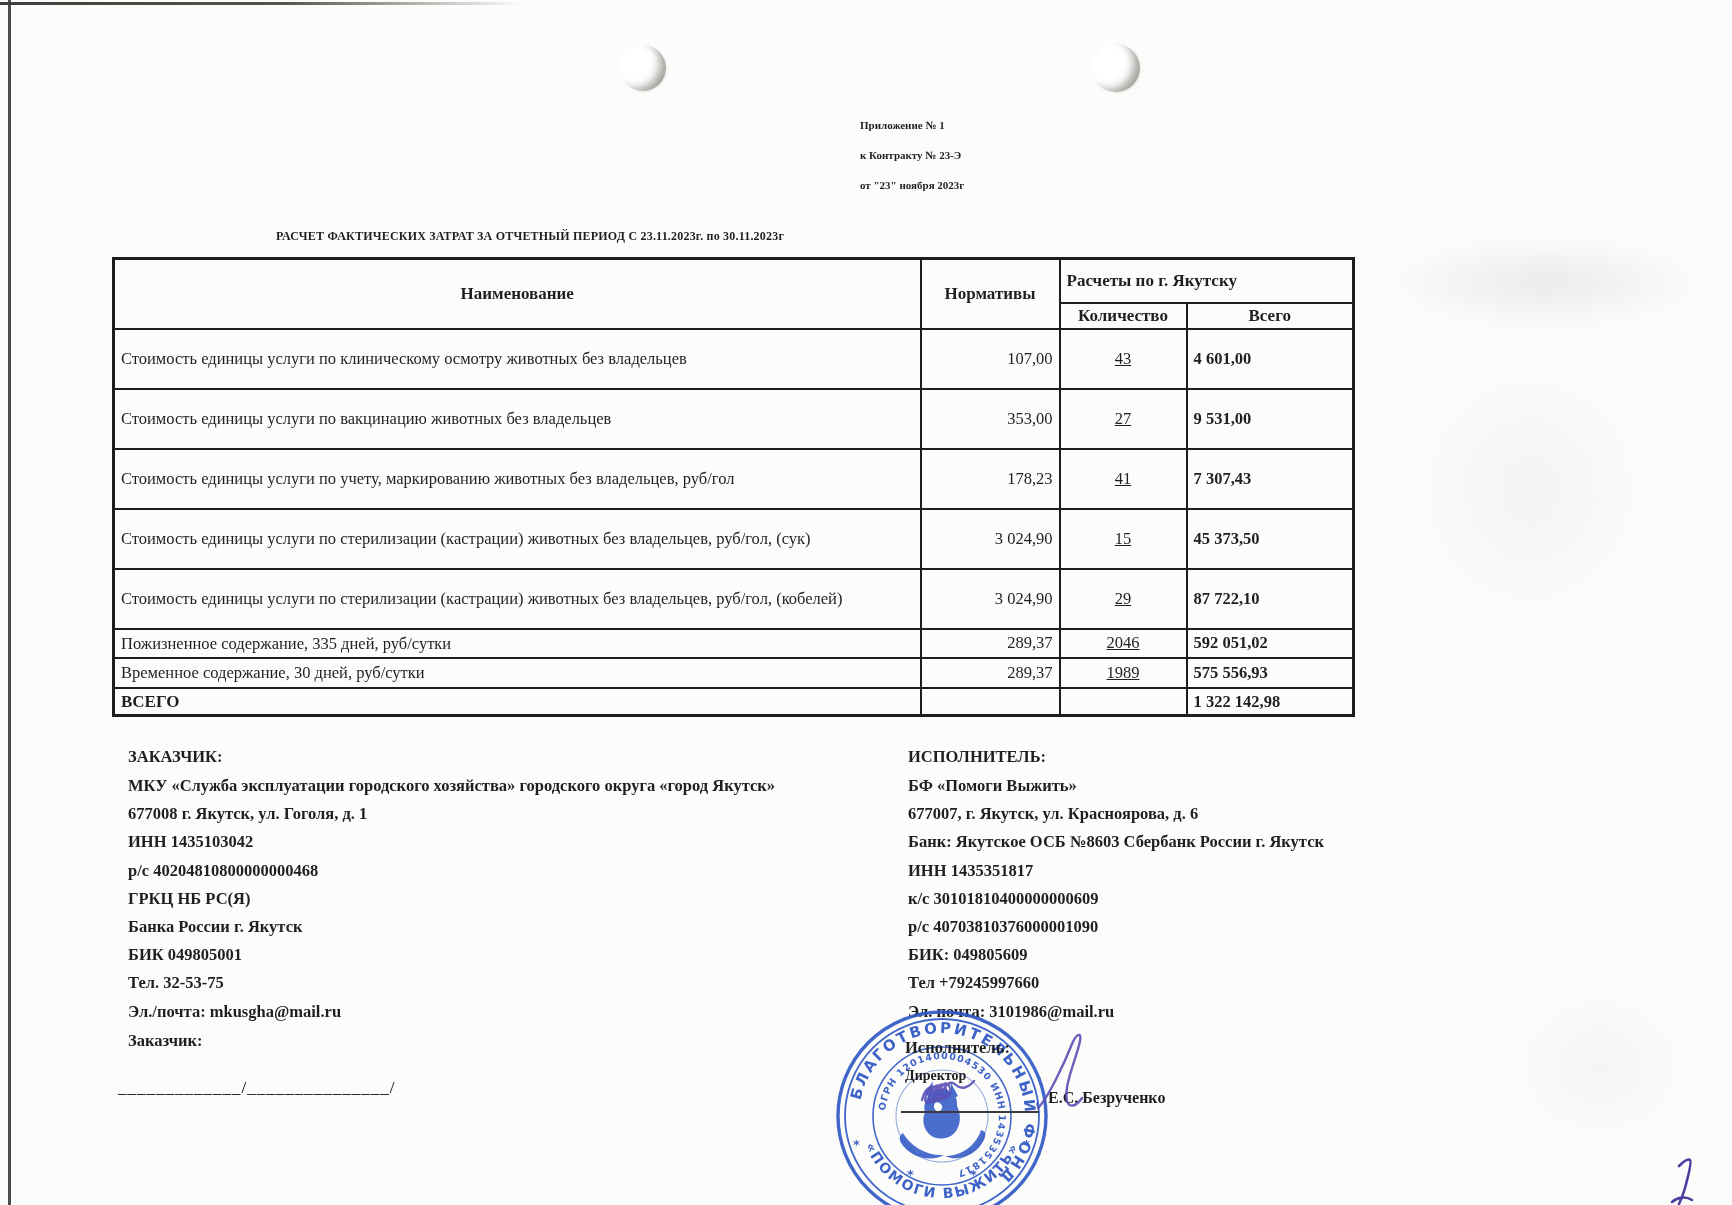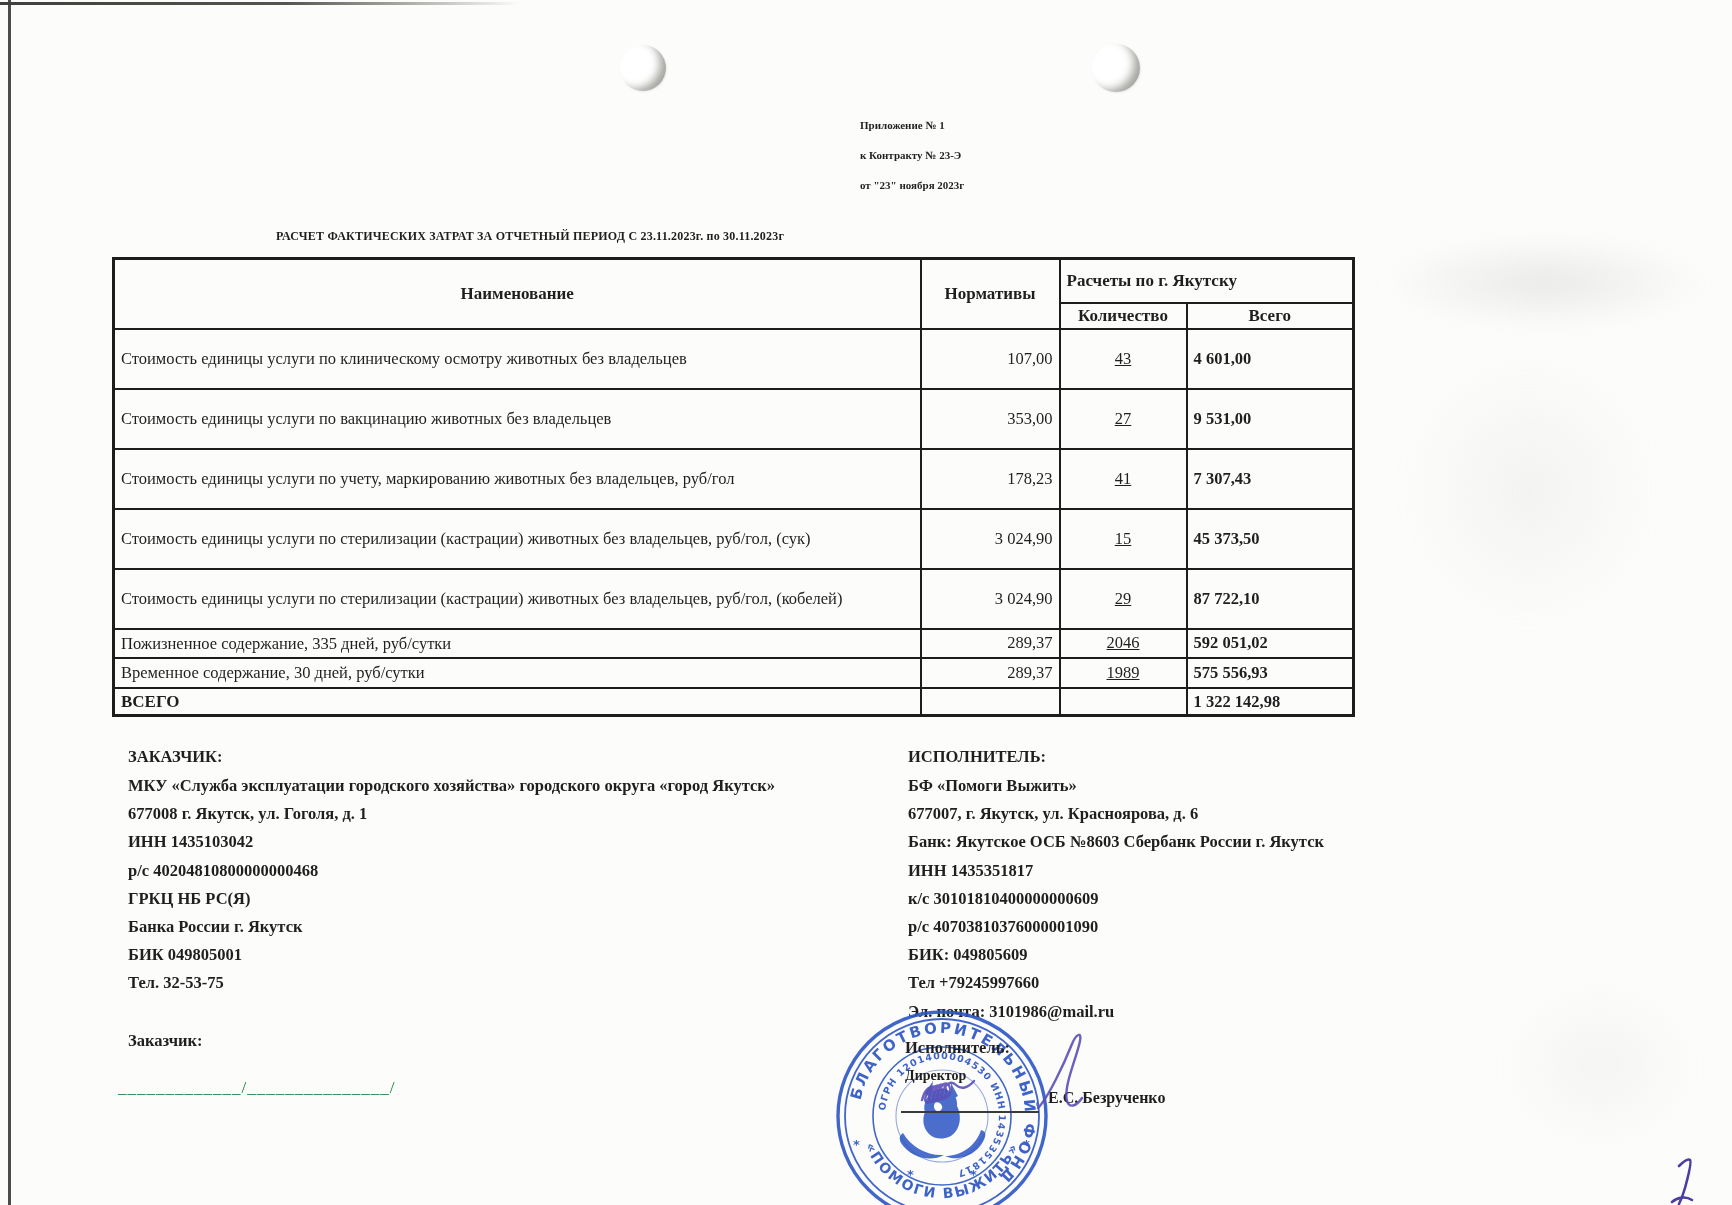--- a/index.html
+++ b/index.html
@@ -40,21 +40,21 @@
   td.c-qty{text-align:center;text-decoration:underline;}
   td.c-total{text-align:left;font-weight:bold;}
   td.c-grand-label{text-align:left;padding-left:8px;font-weight:bold;font-size:17px;}
 
   .contacts{position:absolute;top:742px;font-weight:bold;font-size:16.5px;line-height:28.2px;}
   .contacts.left{left:128px;width:760px;}
   .contacts.right{left:908px;width:700px;}
   .cheading{line-height:30px;}
 
   .sign-label{position:absolute;left:128px;top:1031px;font-weight:bold;font-size:16.5px;}
-  .sign-line{position:absolute;left:118px;top:1078px;font-size:17px;color:#15803d;letter-spacing:1px;}
+  .sign-line{position:absolute;left:118px;top:1078px;font-size:17px;color:#000000;letter-spacing:1px;}
 
   .exec-label{position:absolute;left:905px;top:1038px;font-weight:bold;font-size:16.5px;}
   .exec-role{position:absolute;left:905px;top:1068px;font-weight:bold;font-size:14px;}
   .exec-sig-line{position:absolute;left:901px;top:1097px;width:138px;height:14px;border-bottom:2px solid #3a3a3a;}
   .exec-name{position:absolute;left:1048px;top:1089px;font-weight:bold;font-size:16px;}
 
   .stamp-wrap{position:absolute;left:829px;top:1003px;width:226px;height:226px;}
   .stamp-wrap svg{display:block;}
   .sig-wrap{position:absolute;left:900px;top:1020px;width:230px;height:110px;}
   .pagenum-wrap{position:absolute;left:1660px;top:1145px;width:60px;height:60px;}
@@ -170,20 +170,21 @@
     <div class="cline">р/с 40204810800000000468</div>
 
     <div class="cline">ГРКЦ НБ РС(Я)</div>
 
     <div class="cline">Банка России г. Якутск</div>
 
     <div class="cline">БИК 049805001</div>
 
     <div class="cline">Тел. 32-53-75</div>
 
+    <div class="cline">Эл./почта: mkusgha@mail.ru</div>
   </div>
   </div>
 
   <div class="contacts right">
     <div class="cheading">ИСПОЛНИТЕЛЬ:</div>
     <div>
     <div class="cline">БФ «Помоги Выжить»</div>
 
     <div class="cline">677007, г. Якутск, ул. Красноярова, д. 6</div>
 

